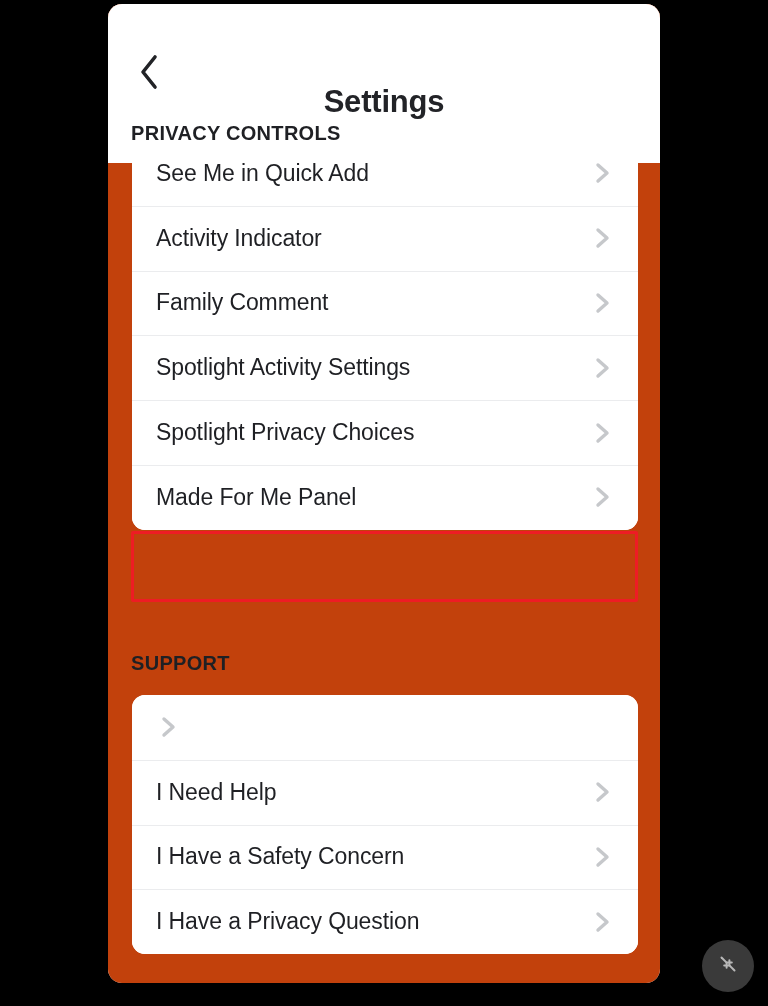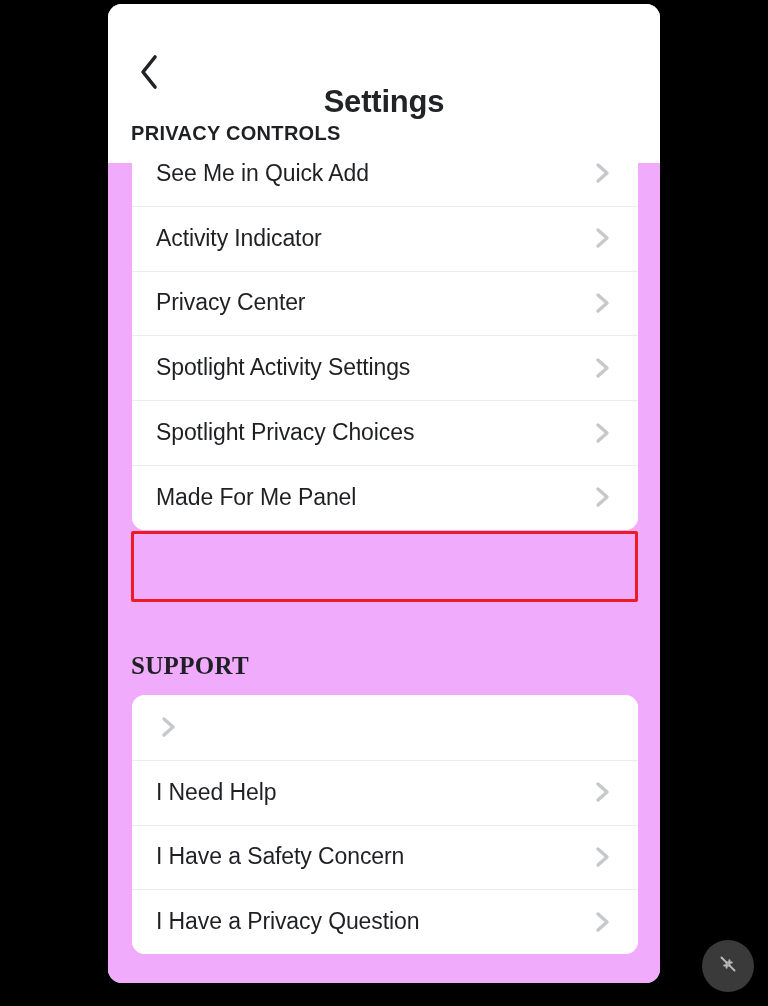--- a/index.html
+++ b/index.html
@@ -84,21 +84,21 @@
     letter-spacing: 0.3px;
   }
 
   
   .scroll-body {
     position: absolute;
     left: 0;
     top: 0;
     width: 552px;
     height: 979px;
-    background: #f0abfc;
+    background: #c2410c;
     z-index: 5;
   }
 
   .card {
     position: absolute;
     left: 24px;
     width: 506px;
     background: #ffffff;
     border-radius: 13px;
     overflow: hidden;
@@ -148,25 +148,24 @@
     justify-content: center;
     width: 26px;
     height: 26px;
   }
 
   
   .support-label {
     position: absolute;
     left: 23px;
     top: 648px;
-    font-size: 25px;
+    font-size: 20px;
     font-weight: bold;
     color: #1f2024;
     letter-spacing: 0.3px;
-    font-family: Liberation Serif, serif;
   }
 
   
   .highlight-box {
     position: absolute;
     left: 131px;
     top: 531px;
     width: 507px;
     height: 71px;
     border: 3px solid #ed1c24;
@@ -212,21 +211,21 @@
         </div>
         <div class="row">
           <span class="row-label">Activity Indicator</span>
           <span class="chev">
             <svg width="16" height="24" viewBox="0 0 16 24" fill="none">
                 <path d="M3 4 L12 12 L3 20" stroke="#c6c8cb" stroke-width="3.4" stroke-linecap="round" stroke-linejoin="round"></path>
               </svg>
           </span>
         </div>
         <div class="row">
-          <span class="row-label">Privacy Center</span>
+          <span class="row-label">Family Comment</span>
           <span class="chev">
             <svg width="16" height="24" viewBox="0 0 16 24" fill="none">
                 <path d="M3 4 L12 12 L3 20" stroke="#c6c8cb" stroke-width="3.4" stroke-linecap="round" stroke-linejoin="round"></path>
               </svg>
           </span>
         </div>
         <div class="row">
           <span class="row-label">Spotlight Activity Settings</span>
           <span class="chev">
             <svg width="16" height="24" viewBox="0 0 16 24" fill="none">

